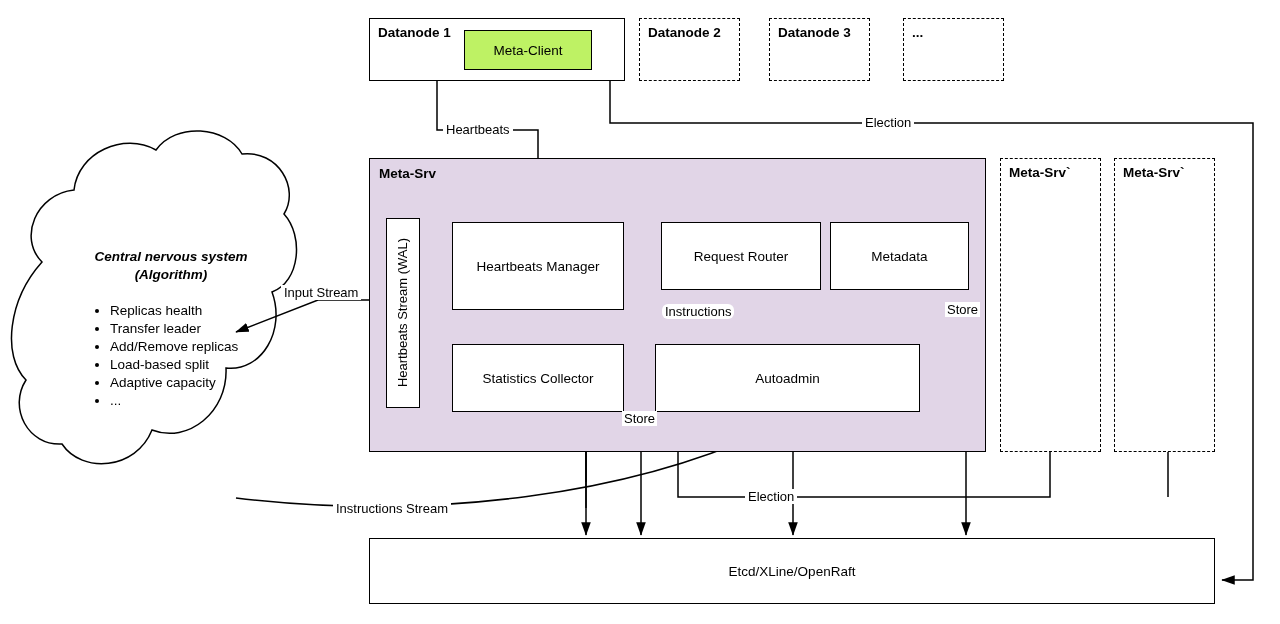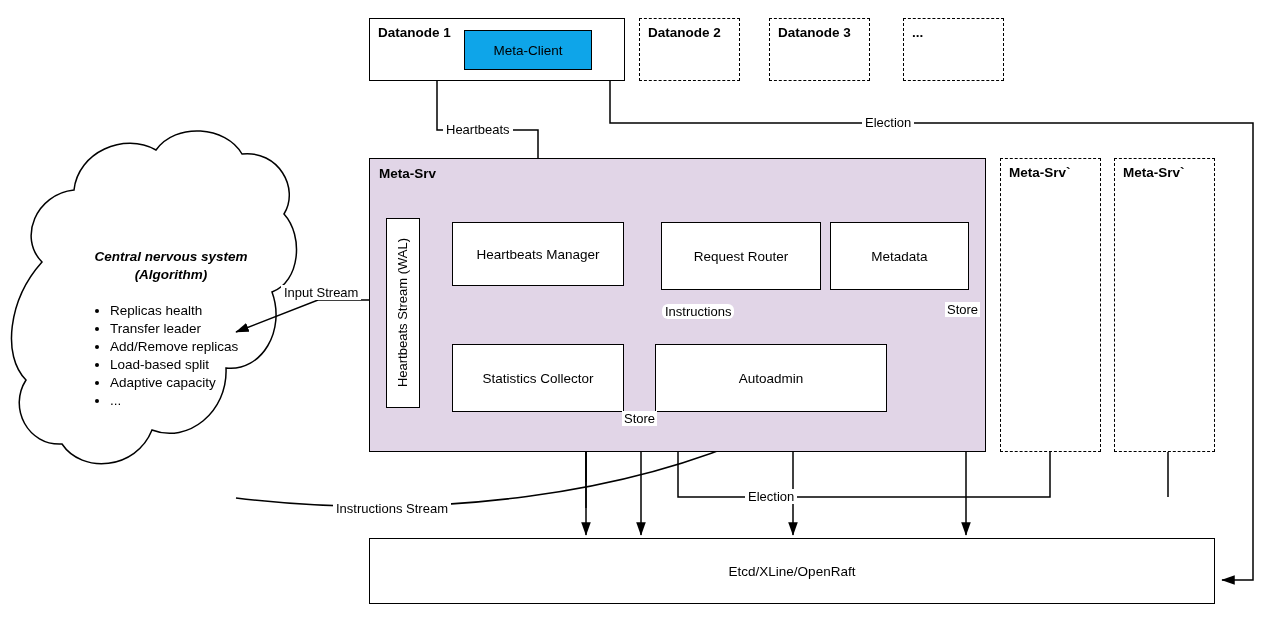--- a/index.html
+++ b/index.html
@@ -41,21 +41,21 @@
     border-style: dashed;
     border-width: 1.3px;
   }
   .node.title-box {
     align-items: flex-start;
     justify-content: flex-start;
     font-weight: bold;
     padding: 6px 8px;
   }
   .node.meta-client {
-    background: #0ea5e9;
+    background: #bef264;
     border-color: #000000;
     text-align: right;
   }
   .srv-panel {
     position: absolute;
     box-sizing: border-box;
     background: #e1d5e7;
     border: 1.5px solid #000000;
   }
   .srv-panel-label {
@@ -199,37 +199,37 @@
   </div>
 
   <div class="srv-panel" style="left:369px; top:158px; width:617px; height:294px;">
     <div class="srv-panel-label">Meta-Srv</div>
   </div>
 
   <div class="vert-label" style="left:386px; top:218px; width:34px; height:190px;">
     <span>Heartbeats Stream   (WAL)</span>
   </div>
 
-  <div class="node" style="left:452px; top:222px; width:172px; height:64px;">
+  <div class="node" style="left:452px; top:222px; width:172px; height:88px;">
     <span>Heartbeats Manager</span>
   </div>
 
   <div class="node" style="left:661px; top:222px; width:160px; height:68px;">
     <span>Request Router</span>
   </div>
 
   <div class="node" style="left:830px; top:222px; width:139px; height:68px;">
     <span>Metadata</span>
   </div>
 
   <div class="node" style="left:452px; top:344px; width:172px; height:68px;">
     <span>Statistics Collector</span>
   </div>
 
-  <div class="node" style="left:655px; top:344px; width:232px; height:68px;">
+  <div class="node" style="left:655px; top:344px; width:265px; height:68px;">
     <span>Autoadmin</span>
   </div>
 
   <div class="node dashed title-box" style="left:1000px; top:158px; width:101px; height:294px;">
     <span>Meta-Srv`</span>
   </div>
 
   <div class="node dashed title-box" style="left:1114px; top:158px; width:101px; height:294px;">
     <span>Meta-Srv`</span>
   </div>

